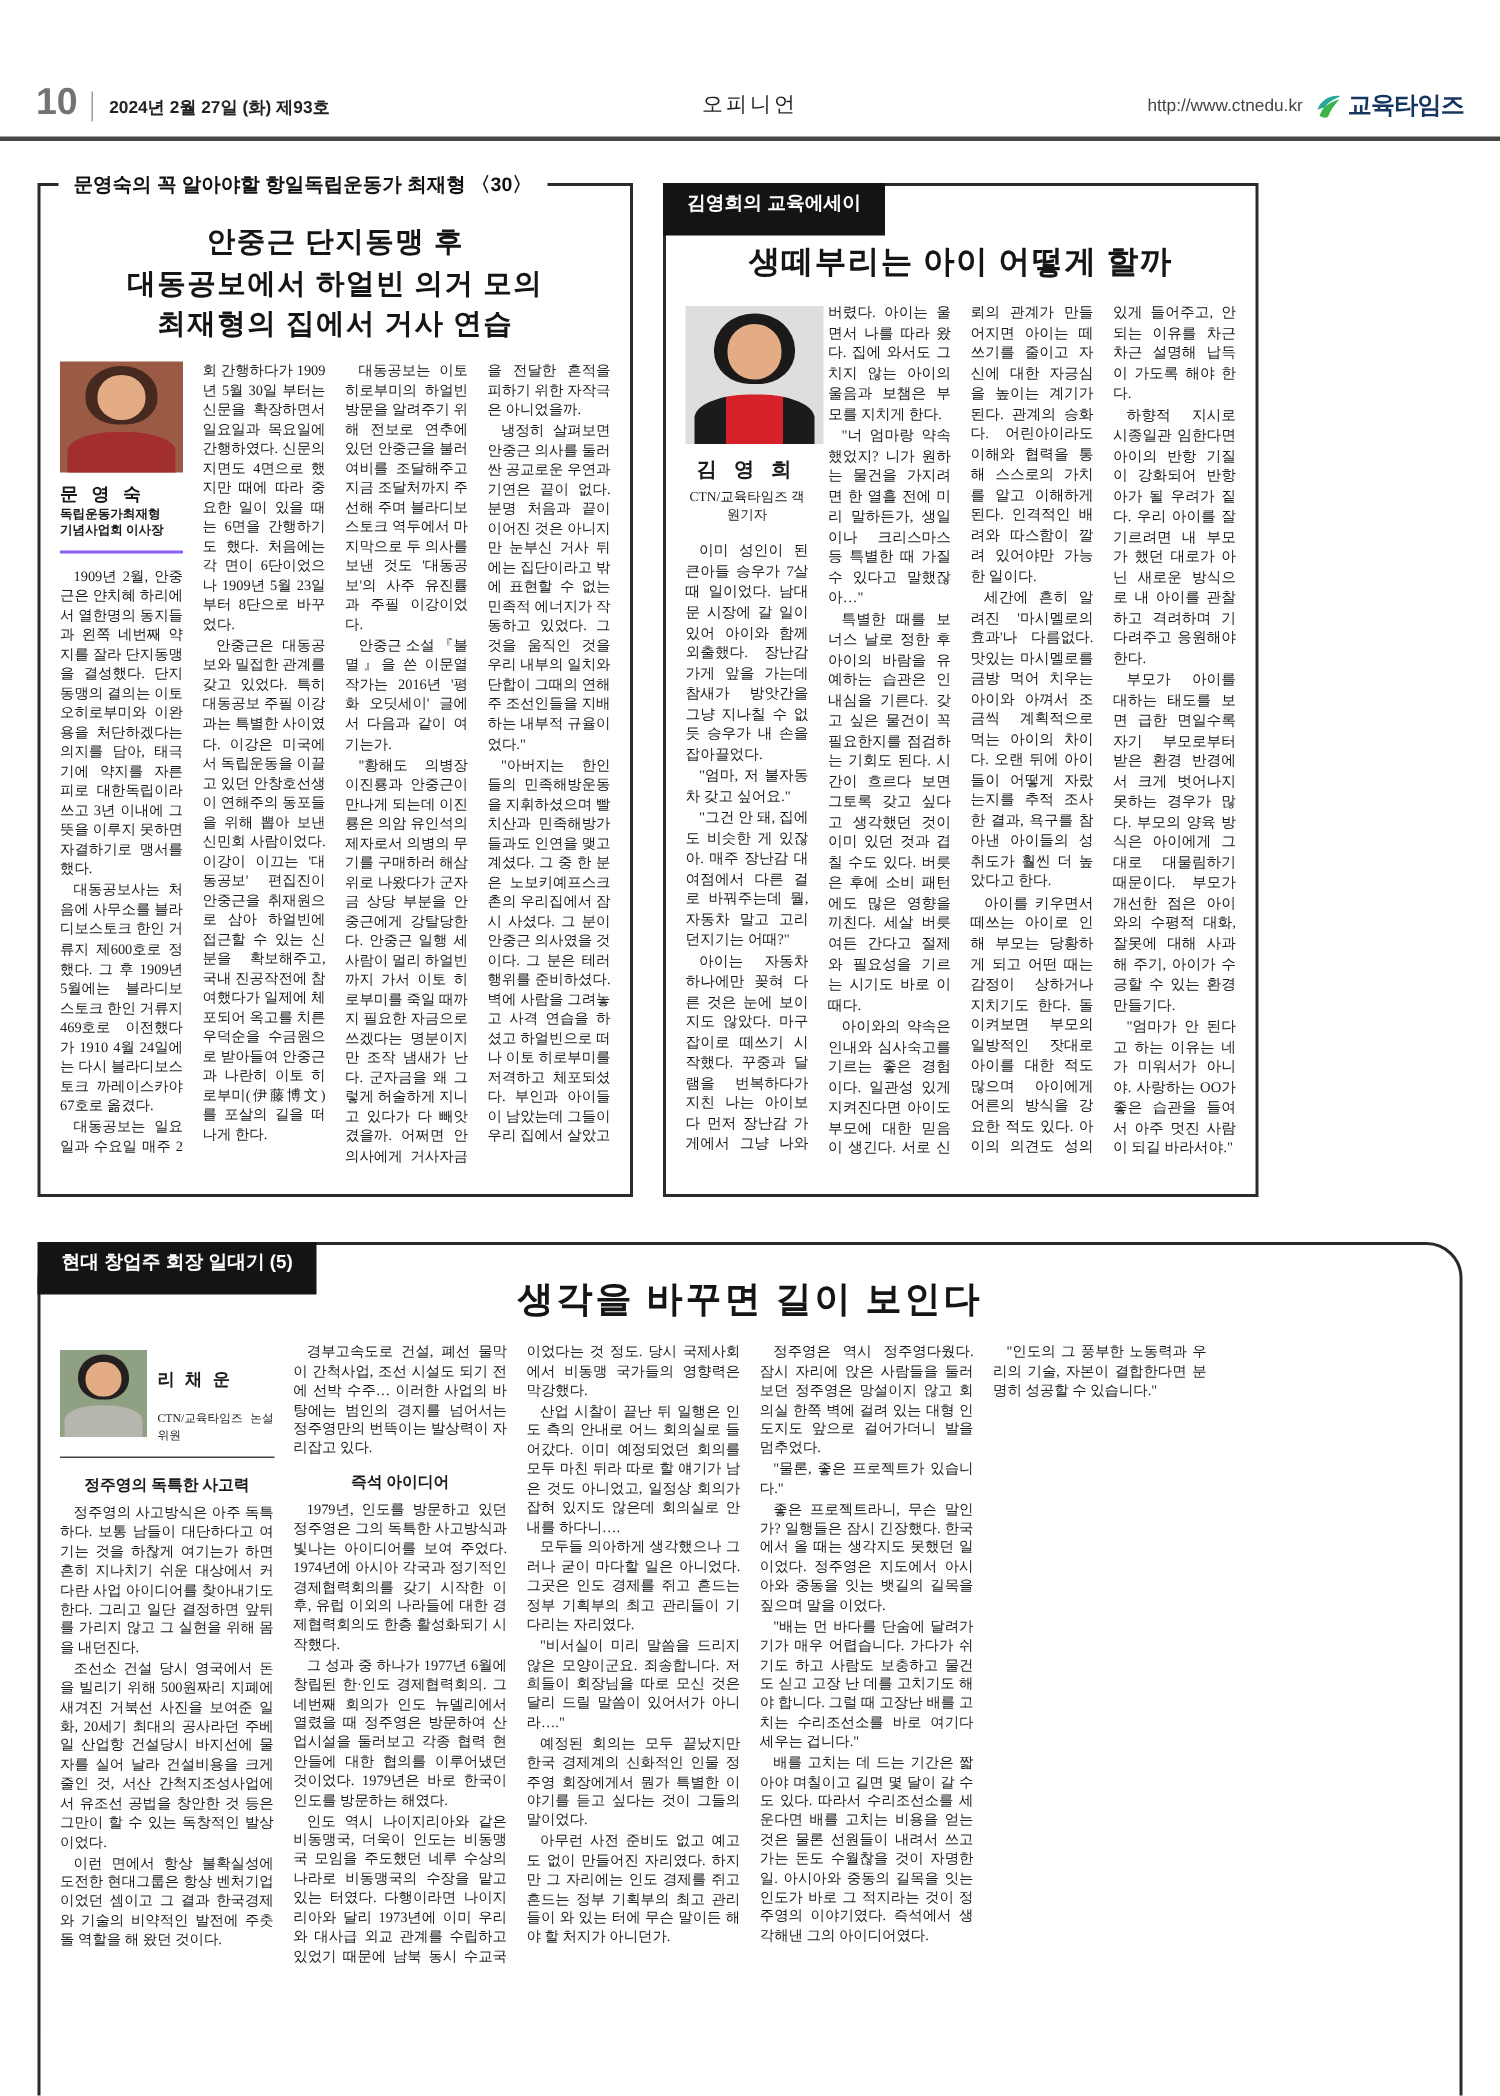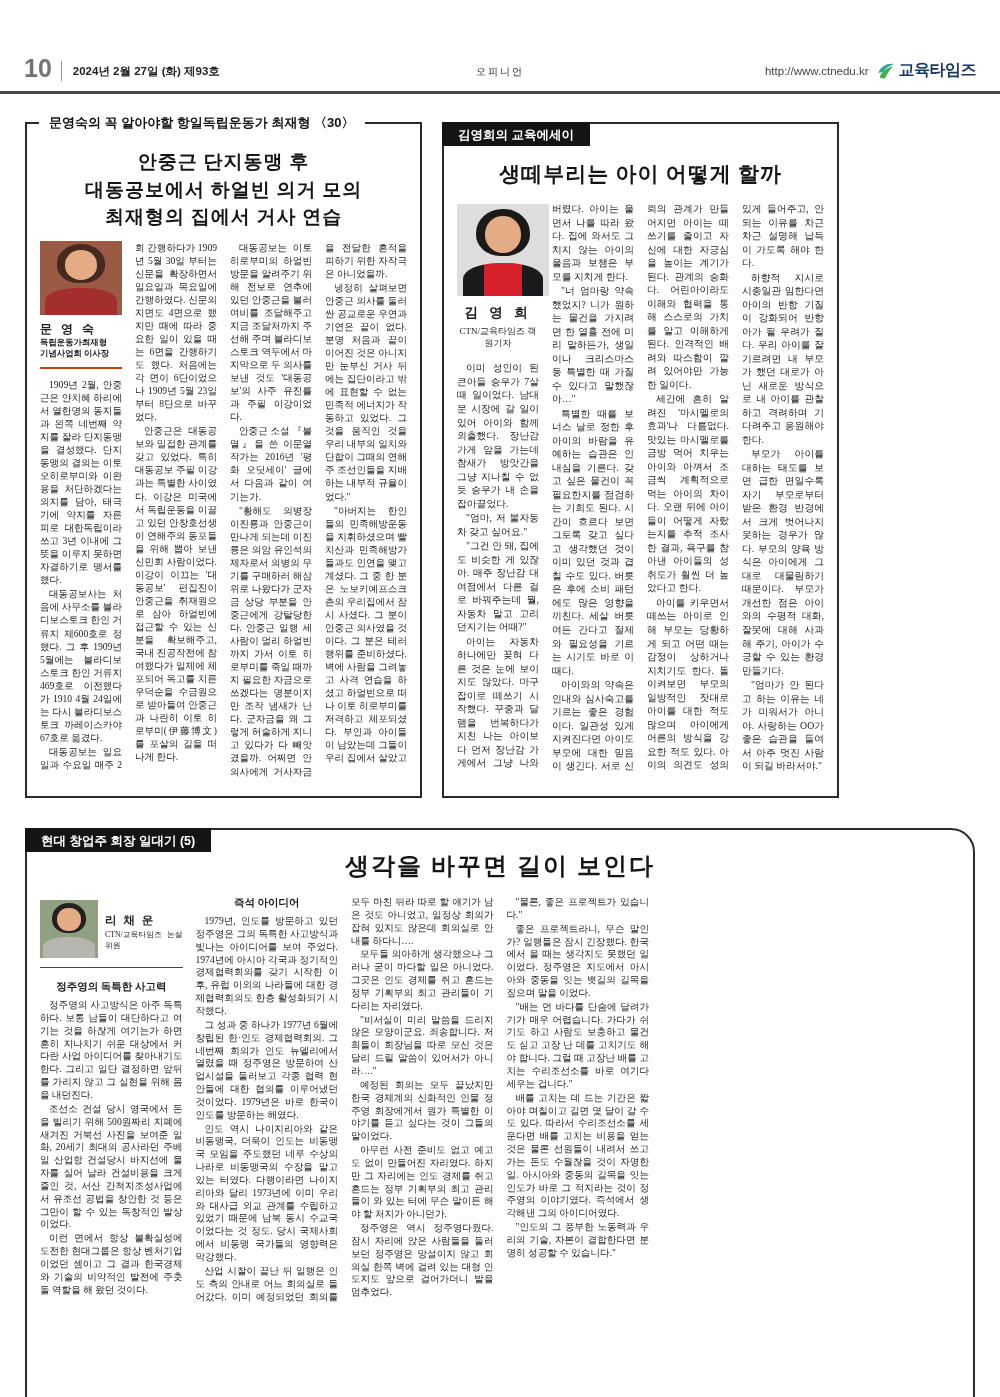--- a/index.html
+++ b/index.html
@@ -3,38 +3,38 @@
 <meta charset="utf-8">
 <style>
   html,body{margin:0;padding:0;background:#ffffff;}
   body{width:1000px;height:1397px;position:relative;font-family:"Liberation Serif",serif;color:#1c1c1c;overflow:hidden;}
 
   
   .masthead{padding:56px 24px 10px;display:flex;align-items:flex-end;position:relative;font-family:"Liberation Sans",sans-serif;}
   .pageno{font-size:25px;font-weight:bold;color:#737373;line-height:1;}
   .mh-sep{display:inline-block;width:1px;height:20px;background:#9a9a9a;margin:0 11px 0 9px;}
   .dateline{font-size:11.5px;font-weight:bold;color:#222;padding-bottom:2px;}
-  .section-title{position:absolute;left:50%;transform:translateX(-50%);bottom:12px;font-size:10px;color:#222;letter-spacing:2px;}
+  .section-title{position:absolute;left:50%;transform:translateX(-50%);bottom:12px;font-size:14px;color:#222;letter-spacing:2px;}
   .mh-right{margin-left:auto;display:flex;align-items:center;gap:8px;}
   .site-url{font-size:11.5px;color:#444;}
   .brand{display:flex;align-items:center;gap:4px;}
   .brand .swoosh{width:18px;height:18px;}
   .brand .brand-name{font-size:16px;font-weight:bold;color:#17365f;letter-spacing:-0.5px;}
   .rule-top{border-bottom:3px solid #484848;margin:0;}
 
   
   .toprow{display:flex;gap:20px;margin:28px 25px 0;}
   .artbox{border:2px solid #2a2a2a;position:relative;box-sizing:border-box;background:#fff;}
   .box-a1,.box-a2{width:397px;height:676px;}
   .box-a3{margin:30px 25px 0;height:638px;border-radius:24px;}
 
   .kicker-line{position:absolute;top:-10px;left:12px;background:#fff;padding:0 10px;
     font-family:"Liberation Sans",sans-serif;font-size:13px;font-weight:bold;color:#111;}
   .kicker-chip{position:absolute;top:-2px;left:-2px;background:#141414;color:#fff;
-    font-family:"Liberation Sans",sans-serif;font-size:12.5px;font-weight:bold;padding:5px 16px 2px;}
+    font-family:"Liberation Sans",sans-serif;font-size:12.5px;font-weight:bold;padding:5px 16px 13px;}
 
   .hl{text-align:center;font-weight:bold;color:#151515;white-space:pre-line;}
   .hl-a1{font-size:19px;line-height:1.45;letter-spacing:1px;margin:24px 10px 6px;}
   .hl-a2{font-size:21px;letter-spacing:1px;margin:36px 10px 10px;}
   .hl-a3{font-size:24px;letter-spacing:2px;margin:20px 10px 10px;}
 
   
   .cols{column-gap:13px;column-fill:auto;overflow:hidden;text-align:justify;
     padding:4px 13px 12px;color:#1b1b1b;}
   .cols-a1{column-count:4;height:540px;font-size:9.6px;line-height:1.36;}
@@ -50,31 +50,31 @@
   .portrait .ph-hair{position:absolute;width:58%;height:52%;left:21%;top:5%;background:var(--phair);border-radius:50% 50% 45% 45%;}
   .portrait .ph-face{position:absolute;width:40%;height:40%;left:30%;top:13%;background:#e3ac85;border-radius:48%;}
   .portrait .ph-body{position:absolute;width:88%;height:38%;left:6%;bottom:-2%;background:var(--pbody);border-radius:45% 45% 0 0;}
   .pal-1{--pbg:#9b5a43;--phair:#46291f;--pbody:#a32e2e;}
   .pal-2{--pbg:#dededf;--phair:#1c1919;--pbody:linear-gradient(90deg,#1b1b1d 26%,#d6202a 26%,#d6202a 74%,#1b1b1d 74%);}
   .pal-3{--pbg:#8fa083;--phair:#242020;--pbody:#b7b6ae;}
 
   .author1{break-inside:avoid;margin-bottom:9px;}
   .author1 .portrait{width:100%;height:74px;}
   .author1 .a-name{font-weight:bold;font-size:12px;letter-spacing:3px;margin-top:6px;}
-  .author1 .a-title{font-size:8.4px;line-height:1.35;white-space:pre-line;font-weight:bold;border-bottom:2px solid #c2410c;padding-bottom:7px;}
+  .author1 .a-title{font-size:8.4px;line-height:1.35;white-space:pre-line;font-weight:bold;border-bottom:2px solid #8b5cf6;padding-bottom:7px;}
 
   .author2{break-inside:avoid;text-align:center;margin-bottom:12px;}
   .author2 .portrait{width:92px;height:92px;margin:2px auto 0;}
   .author2 .a-name{font-size:13.5px;font-weight:bold;letter-spacing:4px;margin-top:8px;}
   .author2 .a-title{font-size:9px;margin-top:2px;}
 
   .author3{break-inside:avoid;overflow:hidden;border-bottom:1.5px solid #444;padding-bottom:9px;margin:4px 0 12px;}
   .author3 .portrait{float:left;width:58px;height:58px;margin-right:7px;}
   .author3 .a-name{font-weight:bold;font-size:11.5px;letter-spacing:2px;padding-top:13px;}
-  .author3 .a-title{font-size:7.8px;margin-top:2px;}
+  .author3 .a-title{font-size:7.8px;margin-top:13px;}
 
   
   .footrule1{margin-top:14px;border-top:1px solid #b3b3b3;}
   .footrule2{margin-top:3px;border-top:2px solid #8e8e8e;}
   .footer-brand{display:flex;justify-content:flex-end;align-items:center;gap:6px;padding:13px 25px 0;}
   .footer-brand .swoosh{width:25px;height:25px;}
   .footer-brand .brand-name{font-family:"Liberation Sans",sans-serif;font-size:21px;font-weight:bold;color:#17365f;}
 </style>
 </head>
 <body>
@@ -168,20 +168,21 @@
         <i class="ph-face"></i>
         <i class="ph-body"></i>
       </div>
       <div class="a-name">리 채 운</div>
       <div class="a-title">CTN/교육타임즈 논설 위원</div>
     </div>
       <p class="blk-subhead">정주영의 독특한 사고력</p>
       <p class="blk-para">정주영의 사고방식은 아주 독특하다. 보통 남들이 대단하다고 여기는 것을 하찮게 여기는가 하면 흔히 지나치기 쉬운 대상에서 커다란 사업 아이디어를 찾아내기도 한다. 그리고 일단 결정하면 앞뒤를 가리지 않고 그 실현을 위해 몸을 내던진다.</p>
       <p class="blk-para">조선소 건설 당시 영국에서 돈을 빌리기 위해 500원짜리 지폐에 새겨진 거북선 사진을 보여준 일화, 20세기 최대의 공사라던 주베일 산업항 건설당시 바지선에 물자를 실어 날라 건설비용을 크게 줄인 것, 서산 간척지조성사업에서 유조선 공법을 창안한 것 등은 그만이 할 수 있는 독창적인 발상이었다.</p>
       <p class="blk-para">이런 면에서 항상 불확실성에 도전한 현대그룹은 항상 벤처기업이었던 셈이고 그 결과 한국경제와 기술의 비약적인 발전에 주춧돌 역할을 해 왔던 것이다.</p>
+      <p class="blk-para">경부고속도로 건설, 폐선 물막이 간척사업, 조선 시설도 되기 전에 선박 수주… 이러한 사업의 바탕에는 범인의 경지를 넘어서는 정주영만의 번뜩이는 발상력이 자리잡고 있다.</p>
       <p class="blk-subhead">즉석 아이디어</p>
       <p class="blk-para">1979년, 인도를 방문하고 있던 정주영은 그의 독특한 사고방식과 빛나는 아이디어를 보여 주었다. 1974년에 아시아 각국과 정기적인 경제협력회의를 갖기 시작한 이후, 유럽 이외의 나라들에 대한 경제협력회의도 한층 활성화되기 시작했다.</p>
       <p class="blk-para">그 성과 중 하나가 1977년 6월에 창립된 한·인도 경제협력회의. 그 네번째 회의가 인도 뉴델리에서 열렸을 때 정주영은 방문하여 산업시설을 둘러보고 각종 협력 현안들에 대한 협의를 이루어냈던 것이었다. 1979년은 바로 한국이 인도를 방문하는 해였다.</p>
       <p class="blk-para">인도 역시 나이지리아와 같은 비동맹국, 더욱이 인도는 비동맹국 모임을 주도했던 네루 수상의 나라로 비동맹국의 수장을 맡고 있는 터였다. 다행이라면 나이지리아와 달리 1973년에 이미 우리와 대사급 외교 관계를 수립하고 있었기 때문에 남북 동시 수교국이었다는 것 정도. 당시 국제사회에서 비동맹 국가들의 영향력은 막강했다.</p>
       <p class="blk-para">산업 시찰이 끝난 뒤 일행은 인도 측의 안내로 어느 회의실로 들어갔다. 이미 예정되었던 회의를 모두 마친 뒤라 따로 할 얘기가 남은 것도 아니었고, 일정상 회의가 잡혀 있지도 않은데 회의실로 안내를 하다니….</p>
       <p class="blk-para">모두들 의아하게 생각했으나 그러나 굳이 마다할 일은 아니었다. 그곳은 인도 경제를 쥐고 흔드는 정부 기획부의 최고 관리들이 기다리는 자리였다.</p>
       <p class="blk-para">"비서실이 미리 말씀을 드리지 않은 모양이군요. 죄송합니다. 저희들이 회장님을 따로 모신 것은 달리 드릴 말씀이 있어서가 아니라…."</p>
       <p class="blk-para">예정된 회의는 모두 끝났지만 한국 경제계의 신화적인 인물 정주영 회장에게서 뭔가 특별한 이야기를 듣고 싶다는 것이 그들의 말이었다.</p>
       <p class="blk-para">아무런 사전 준비도 없고 예고도 없이 만들어진 자리였다. 하지만 그 자리에는 인도 경제를 쥐고 흔드는 정부 기획부의 최고 관리들이 와 있는 터에 무슨 말이든 해야 할 처지가 아니던가.</p>
       <p class="blk-para">정주영은 역시 정주영다웠다. 잠시 자리에 앉은 사람들을 둘러보던 정주영은 망설이지 않고 회의실 한쪽 벽에 걸려 있는 대형 인도지도 앞으로 걸어가더니 발을 멈추었다.</p>

